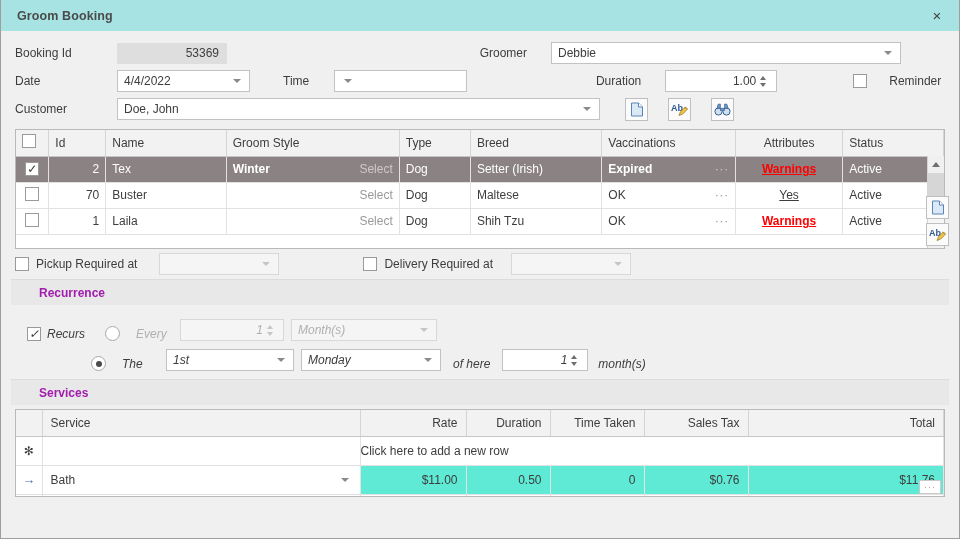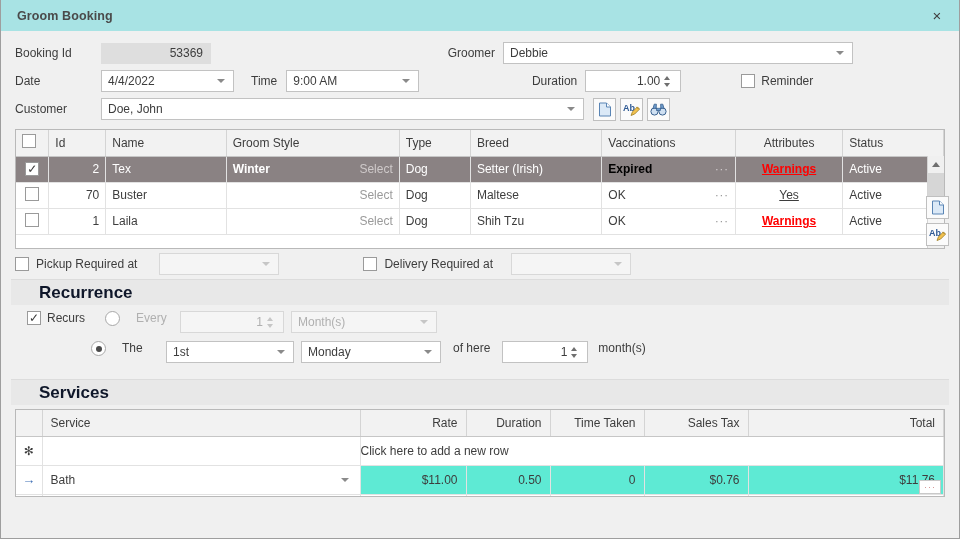--- a/index.html
+++ b/index.html
@@ -45,20 +45,21 @@
     cursor: pointer;
   }
   
   .formarea {
     padding: 8px 14px 4px 14px;
     position: relative;
   }
   .row {
     display: flex; align-items: center;
     height: 28px;
+    gap: 16px;
   }
   .lbl {
     color: #3d3d3d; font-size: 12px;
     white-space: nowrap;
   }
   .readonly-box {
     background: #dedede;
     border: 1px solid #dedede;
     height: 21px;
     line-height: 19px;
@@ -177,21 +178,21 @@
   tr.sel td { background: #8a8283; color: #ffffff; }
   tr.sel td.cbcell { background: #8a8283; }
   td.cbcell, th.cbcell { padding: 0; text-align: center; }
   td.cbcell .cb, th.cbcell .cb { margin: 0 auto; }
   .numcell { text-align: right; }
   .style-cell { display:flex; align-items:center; justify-content:space-between; }
   .style-cell .sname { font-weight: bold; }
   .style-cell .select { color: #9a9a9a; }
   tr.sel .style-cell .select { color: #cfcaca; }
   .vacc-cell { display:flex; align-items:center; justify-content:space-between; }
-  .vacc-expired { color:#000000; font-weight:bold; }
+  .vacc-expired { color:#ffffff; font-weight:bold; }
   .ellipsis { color:#8d8d8d; letter-spacing:1px; font-size:11px; }
   tr.sel .ellipsis { color:#d8d3d4; }
   .attr-cell { text-align:center; }
   .warn { color:#ff0000; font-weight:bold; text-decoration:underline; }
   .yes { color:#3d3d3d; text-decoration:underline; }
   
   .vscroll {
     position: absolute; top: 26px; right: 0; width: 17px; bottom: 0;
     background: #f6f6f6; border-left: 1px solid #d4d4d4;
   }
@@ -218,27 +219,27 @@
     padding: 6px 14px 6px 14px;
     height: 30px;
   }
   
   .sechead {
     background: #e8e8e8;
     height: 26px;
     display: flex; align-items: center;
     padding: 0 0 0 28px;
     font-weight: bold;
-    font-size: 17px;
-    color: #0f172a;
+    font-size: 12px;
+    color: #a21caf;
     margin: 0 10px;
     border-top: 1px solid #dcdcdc;
   }
   .recbody { padding: 6px 14px 4px 26px; }
-  .recrow { display:flex; align-items:flex-start; height: 30px; }
+  .recrow { display:flex; align-items:flex-end; height: 30px; font-style: italic; }
 
   
   .svcwrap {
     margin: 4px 14px 0 14px;
     border: 1px solid #b9b9b9;
     background: #fff;
     height: 88px;
     overflow: hidden;
     position: relative;
   }
@@ -292,28 +293,27 @@
     <div class="row">
       <span class="lbl" style="width:86px">Date</span>
       <span class="txt" style="width:133px">
         <span class="val">4/4/2022</span>
         <span class="caret">
             <i></i>
           </span>
       </span>
       <span class="lbl" style="margin-left:17px">Time</span>
       <span class="txt" style="width:133px;margin-left:9px">
-        <span class="val">9:00 AM</span>
         <span class="caret">
             <i></i>
           </span>
       </span>
 
       <span class="lbl" style="margin-left:90px;width:68px;text-align:right">Duration</span>
-      <span class="txt" style="width:96px;margin-left:8px">
+      <span class="txt" style="width:112px;margin-left:8px">
         <span class="val right">1.00</span>
         <span class="spin">
             <i class="up"></i>
             <i class="dn"></i>
           </span>
       </span>
 
       <span class="cb" style="margin-left:60px"></span>
       <span class="lbl" style="margin-left:6px">Reminder</span>
     </div>

